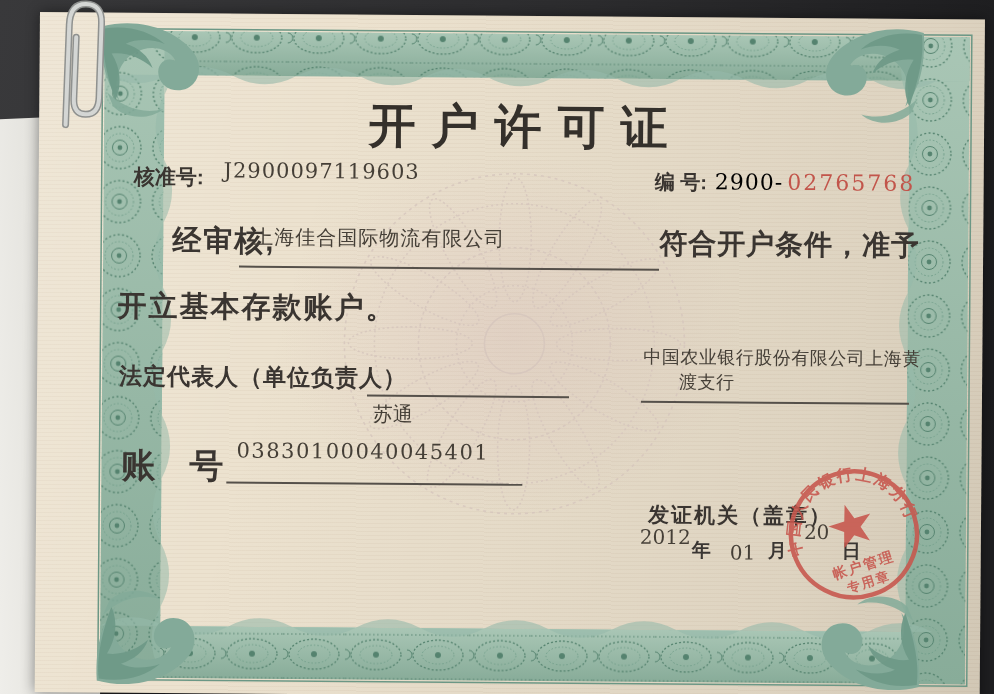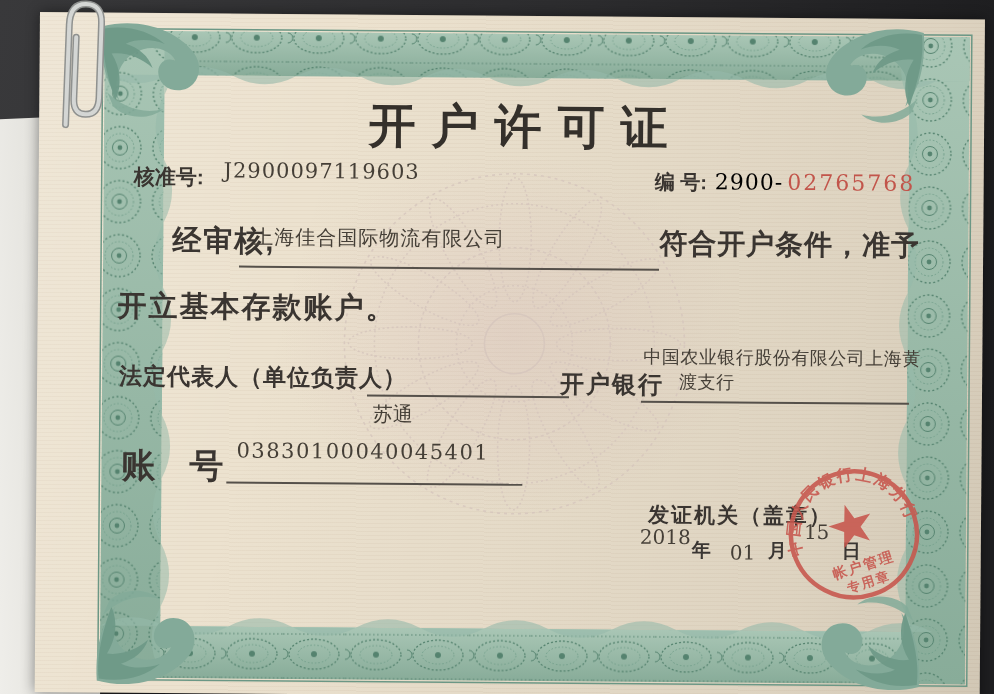--- a/index.html
+++ b/index.html
@@ -159,39 +159,38 @@
         <span class="value serif">上海佳合国际物流有限公司</span>
       </div>
       <div class="clause label">符合开户条件，准予</div>
       <div class="clause2 label">开立基本存款账户。</div>
 
       <div class="legal-label label">法定代表人（单位负责人）</div>
       <div class="legal-line">
         <span class="value serif">苏通</span>
       </div>
 
-      <div class="bank-label label">开户银行</div>
       <div class="bank-line">
         <span class="v1 serif">中国农业银行股份有限公司上海黄</span>
         <span class="v2 serif">渡支行</span>
       </div>
 
       <div class="account-label label">账　号</div>
       <div class="account-line">
         <span class="value serif">03830100040045401</span>
       </div>
 
       <div class="issuer label">发证机关（盖章）</div>
 
       <div class="date-row">
-        <span class="d-year serif">2018</span>
+        <span class="d-year serif">2012</span>
         <span class="d-yunit">年</span>
         <span class="d-month serif">01</span>
         <span class="d-munit">月</span>
-        <span class="d-day serif">15</span>
+        <span class="d-day serif">20</span>
         <span class="d-dunit">日</span>
       </div>
     </div>
 
     <svg class="seal" width="176" height="176" viewBox="-88 -88 176 176" xmlns="http://www.w3.org/2000/svg">
       <g transform="rotate(-18)" fill="#c7564d" stroke="none">
         <circle r="63" fill="none" stroke="#c7564d" stroke-width="4.5"></circle>
         <path id="sealArc" d="M -50.5 21 A 54.7 54.7 0 1 1 50.5 21" fill="none"></path>
         <text font-size="16" font-weight="bold" letter-spacing="2" fill="#c7564d" font-family="Liberation Sans, sans-serif">
           <textPath href="#sealArc" xlink:href="#sealArc" startOffset="50%" text-anchor="middle">中国人民银行上海分行</textPath>

